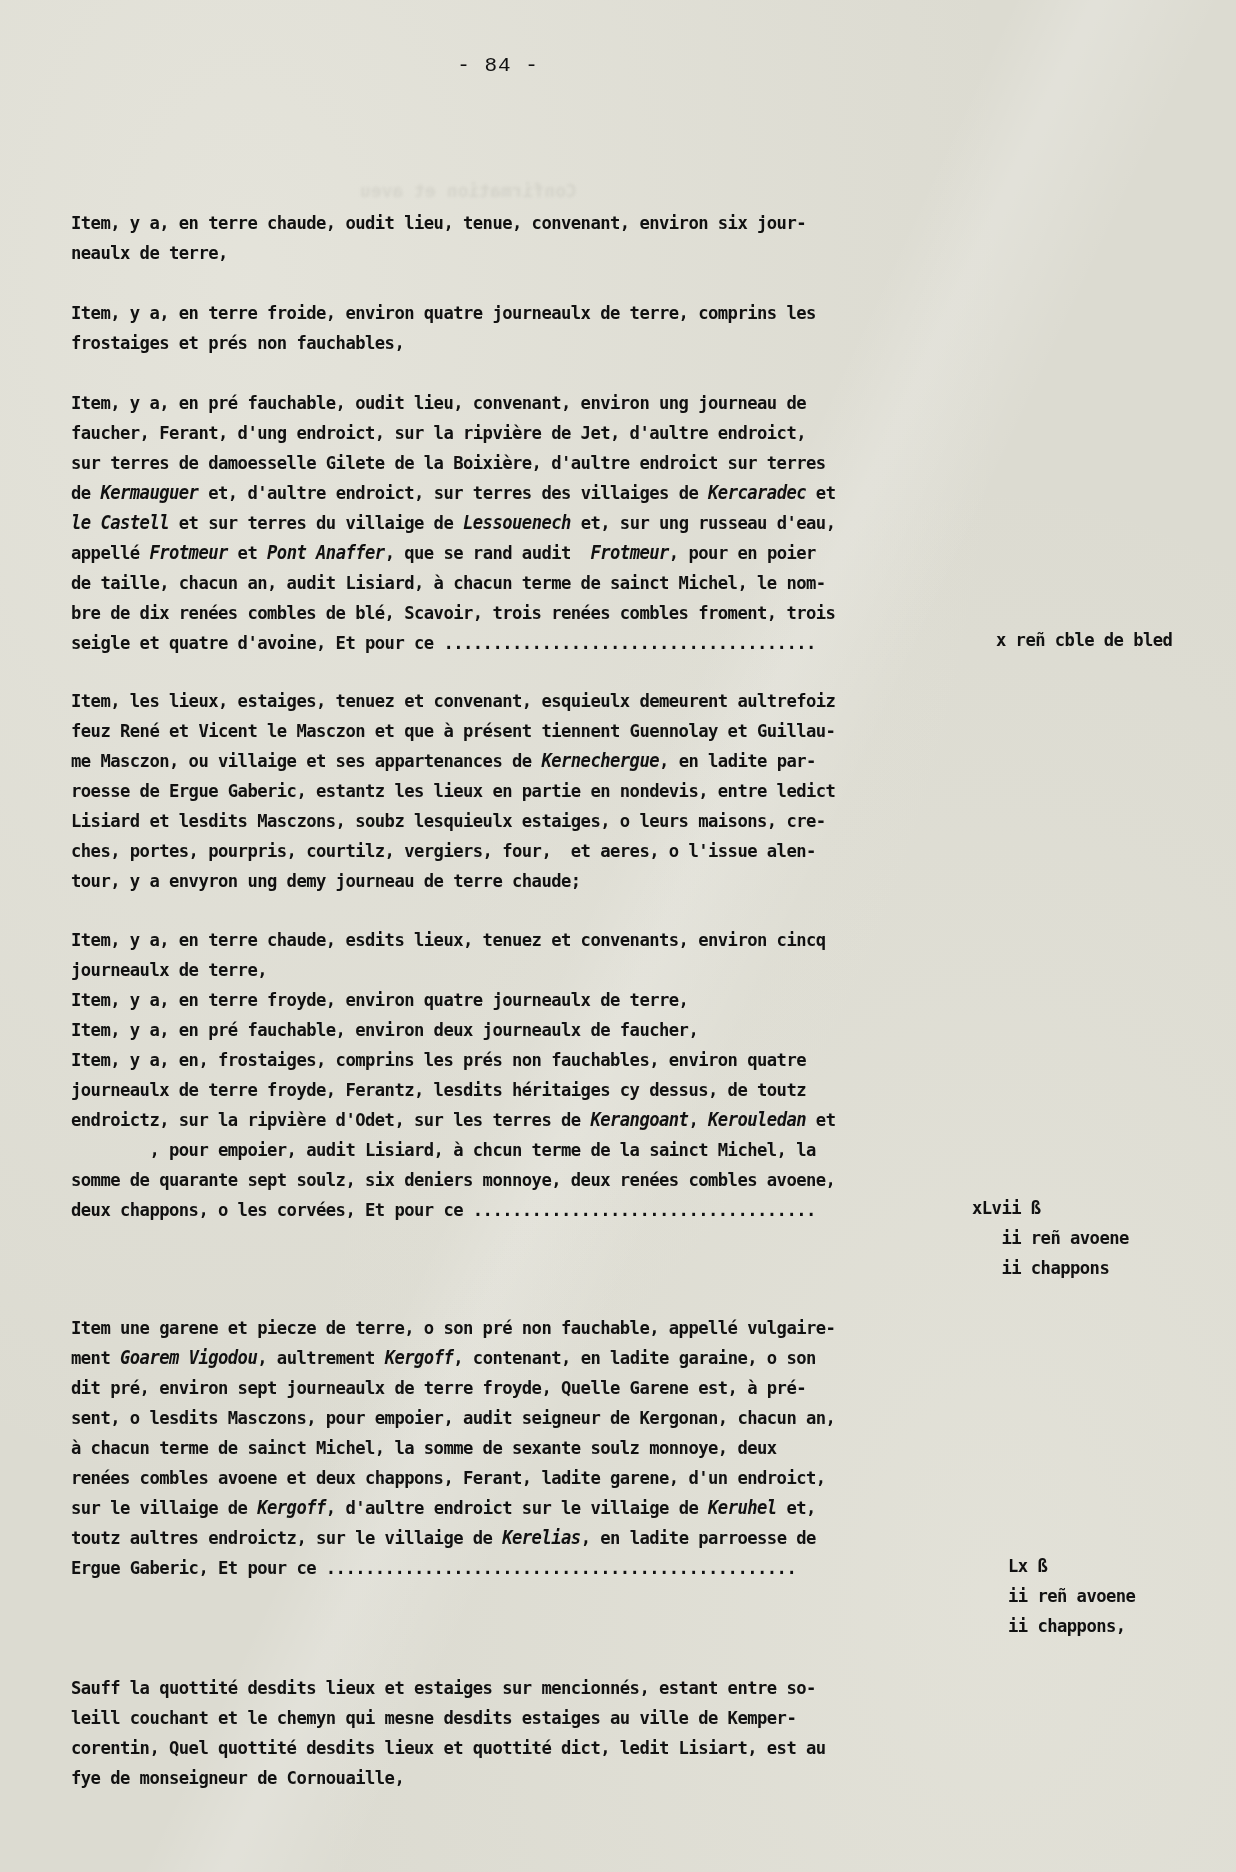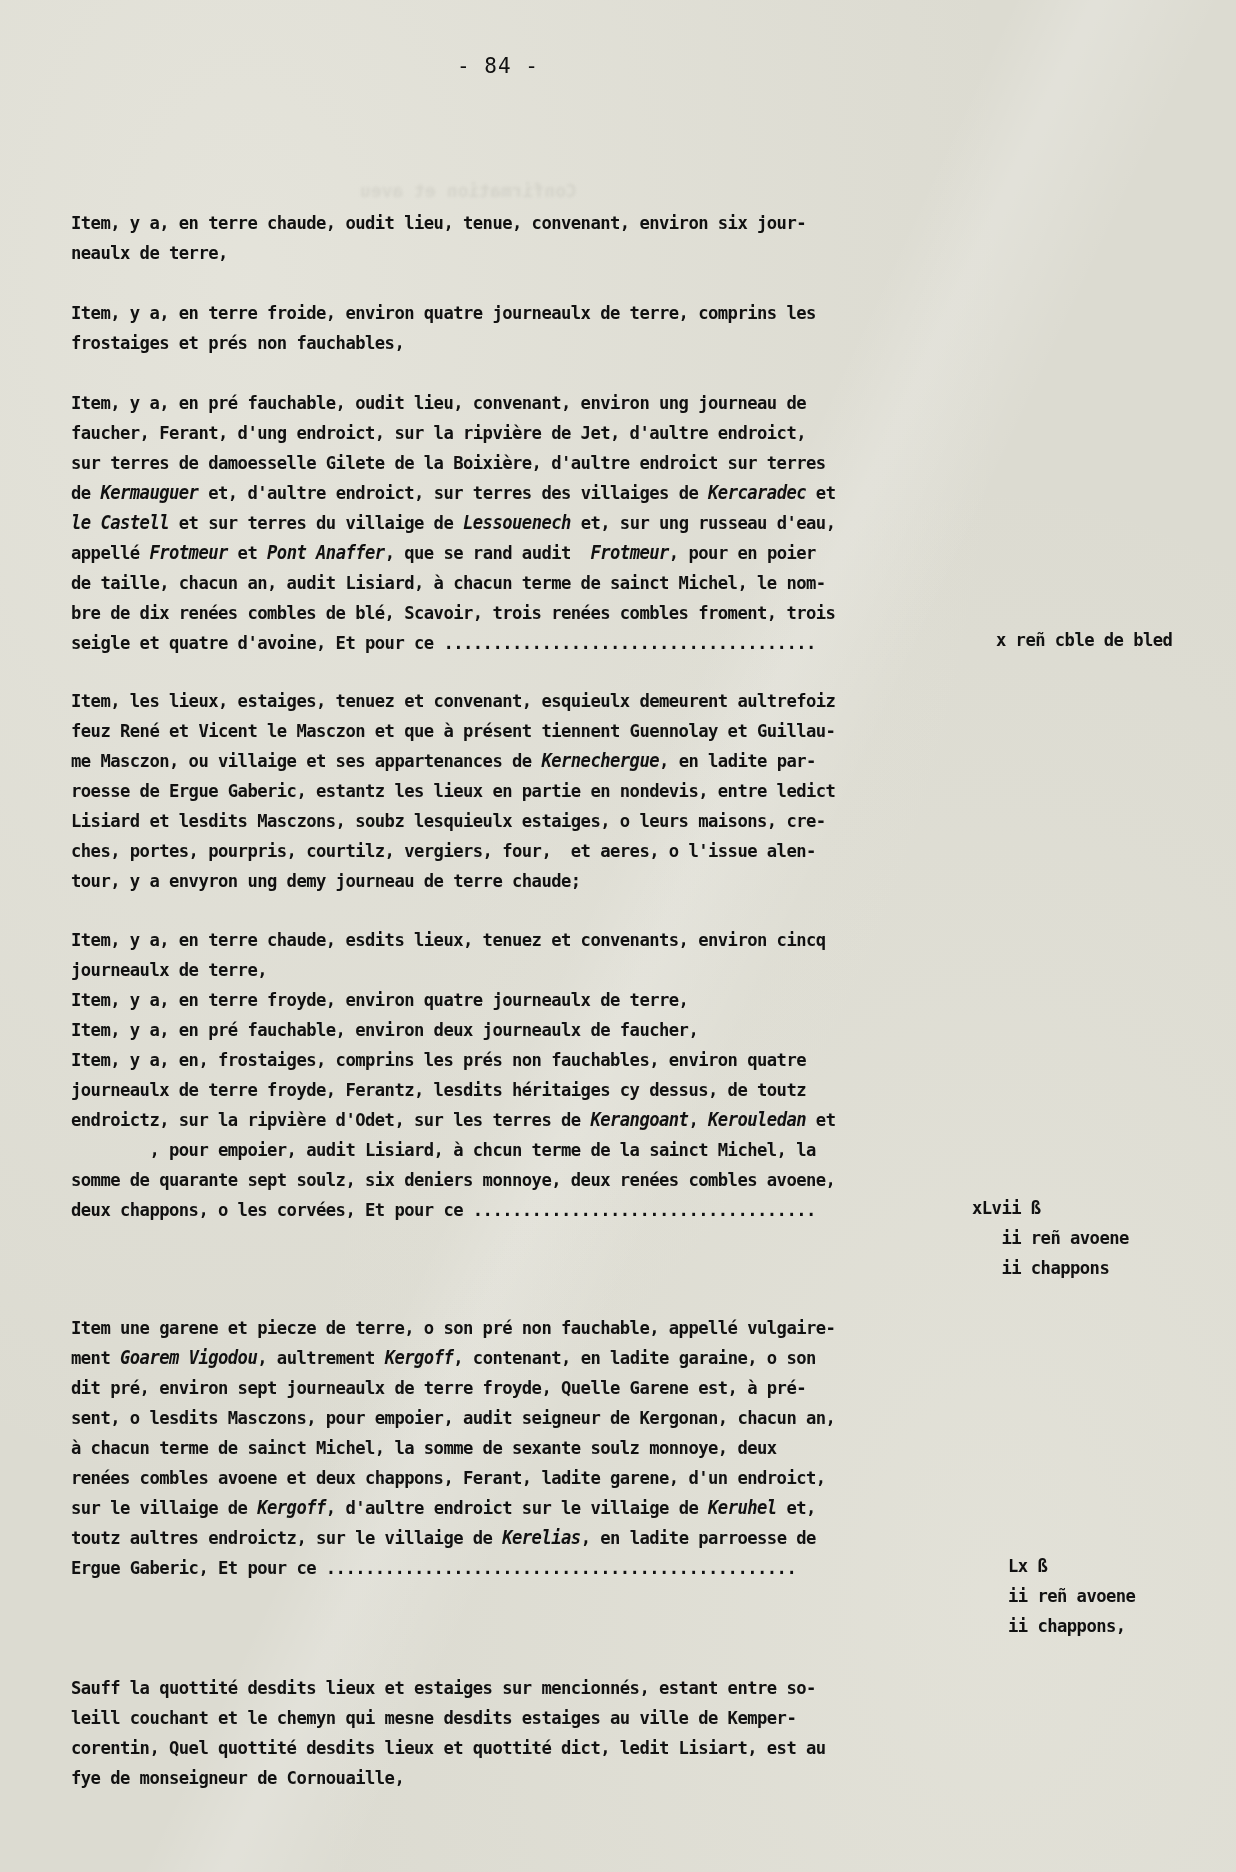--- a/index.html
+++ b/index.html
@@ -20,20 +20,21 @@
       color: #111111;
     }
     .page-number {
       position: absolute;
       top: 54px;
       left: 0;
       width: 996px;
       text-align: center;
       font-size: 21px;
       letter-spacing: 1px;
+      font-family: Liberation Mono, monospace;
     }
     .para {
       position: absolute;
       left: 71px;
       width: 870px;
       font-size: 18.5px;
       line-height: 30px;
       font-weight: bold;
       letter-spacing: -0.6px;
       white-space: pre;

